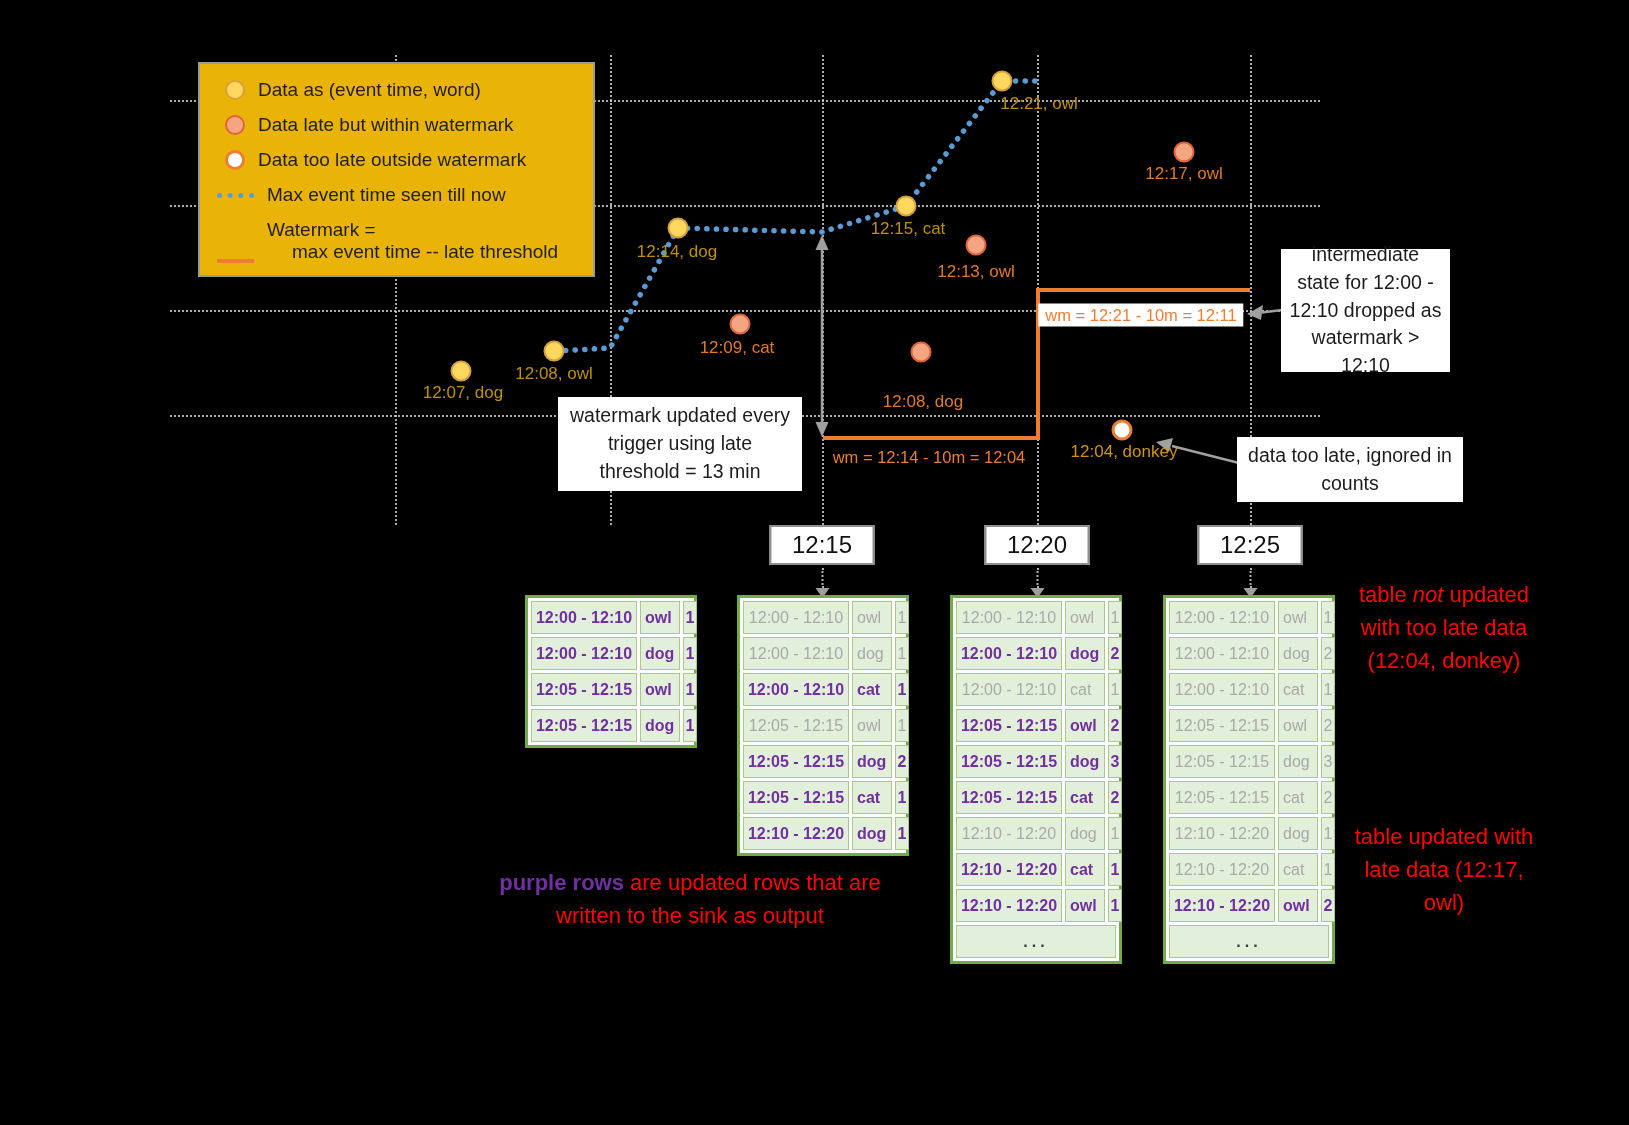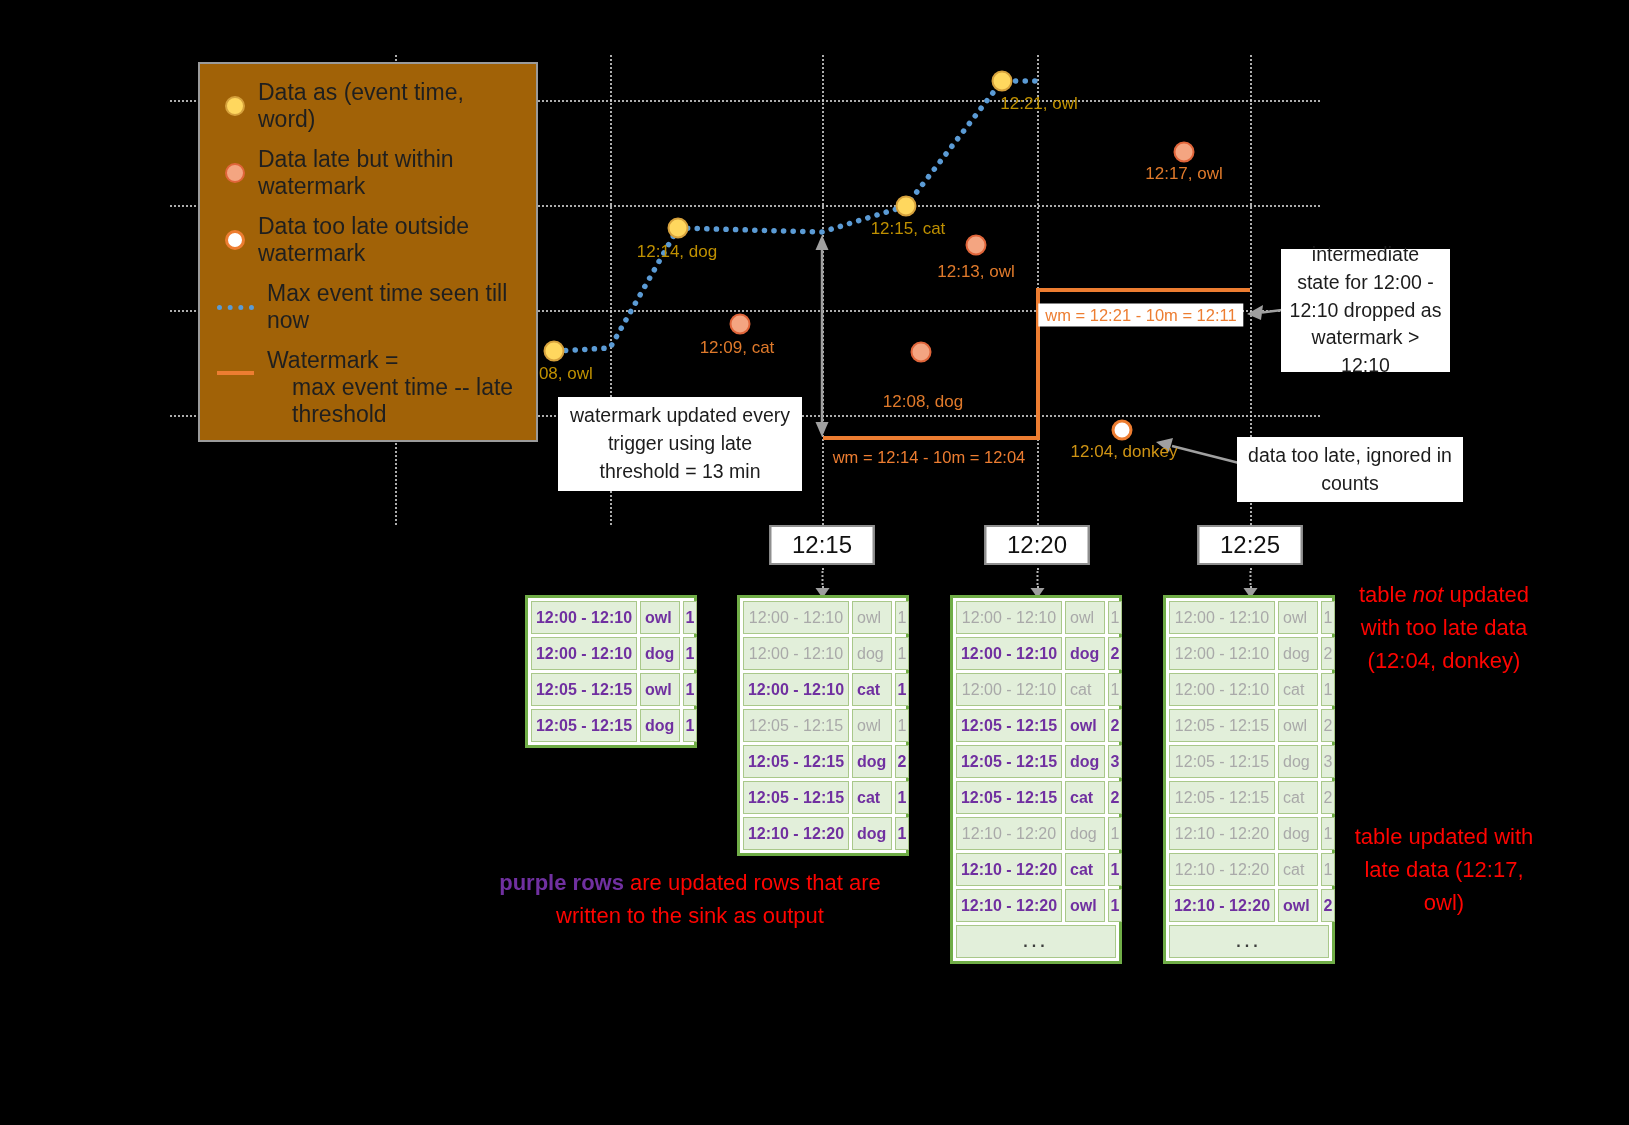--- a/index.html
+++ b/index.html
@@ -24,33 +24,33 @@
   .pt-label { position:absolute; transform:translate(-50%,-50%); font-size:17px; white-space:nowrap; z-index:3; }
   .pt-label.on-time  { color:#bf9000; }
   .pt-label.late     { color:#e07a2b; }
   .pt-label.too-late { color:#cf9414; }
 
   
   .wm-label { position:absolute; transform:translate(-50%,-50%); color:#ed7d31; font-size:16.5px; white-space:nowrap; z-index:3; }
   #wm2 { background:#fff; padding:2px 7px; }
 
   
-  .legend { position:absolute; left:198px; top:62px; width:340px; box-sizing:border-box;
-            background:#a16207; border:2px solid #9b9b9b; padding:15px 10px 12px 16px;
-            color:#1f1f1f; font-size:23px; z-index:4; }
+  .legend { position:absolute; left:198px; top:62px; width:397px; box-sizing:border-box;
+            background:#eab308; border:2px solid #9b9b9b; padding:15px 10px 12px 16px;
+            color:#1f1f1f; font-size:19px; z-index:4; }
   .lg-row { display:flex; align-items:center; gap:13px; margin-bottom:13px; }
   .lg-row:last-child { margin-bottom:0; }
   .lg-dot { width:20px; height:20px; border-radius:50%; flex:0 0 auto; margin-left:9px; box-sizing:border-box; }
   .lg-dot.on-time  { background:#ffd75e; border:2px solid #d6a13c; }
   .lg-dot.late     { background:#f4a581; border:2px solid #e0653a; }
   .lg-dot.too-late { background:#fff; border:3px solid #ed7d31; }
   .lg-line { width:37px; height:0; flex:0 0 auto; margin-left:1px; }
   .lg-line.max-event { border-top:5px dotted #5b9bd5; }
   .lg-line.watermark { border-top:4px solid #ed7d31; }
-  .lg-row.wm { align-items:flex-start; }
+  .lg-row.wm { align-items:flex-end; }
   .lg-row.wm .lg-line { margin-top:24px; }
   .lg-indent { padding-left:25px; }
 
   
   .callout { position:absolute; background:#fff; color:#1c1c1c; text-align:center; font-size:19.5px;
              line-height:1.42; z-index:4; display:flex; align-items:center; justify-content:center;
              padding:6px 8px; box-sizing:border-box; }
   #callout-trigger      { left:558px;  top:397px; width:244px; height:94px; }
   #callout-intermediate { left:1281px; top:249px; width:169px; height:123px; }
   #callout-toolate      { left:1237px; top:437px; width:226px; height:65px; }

